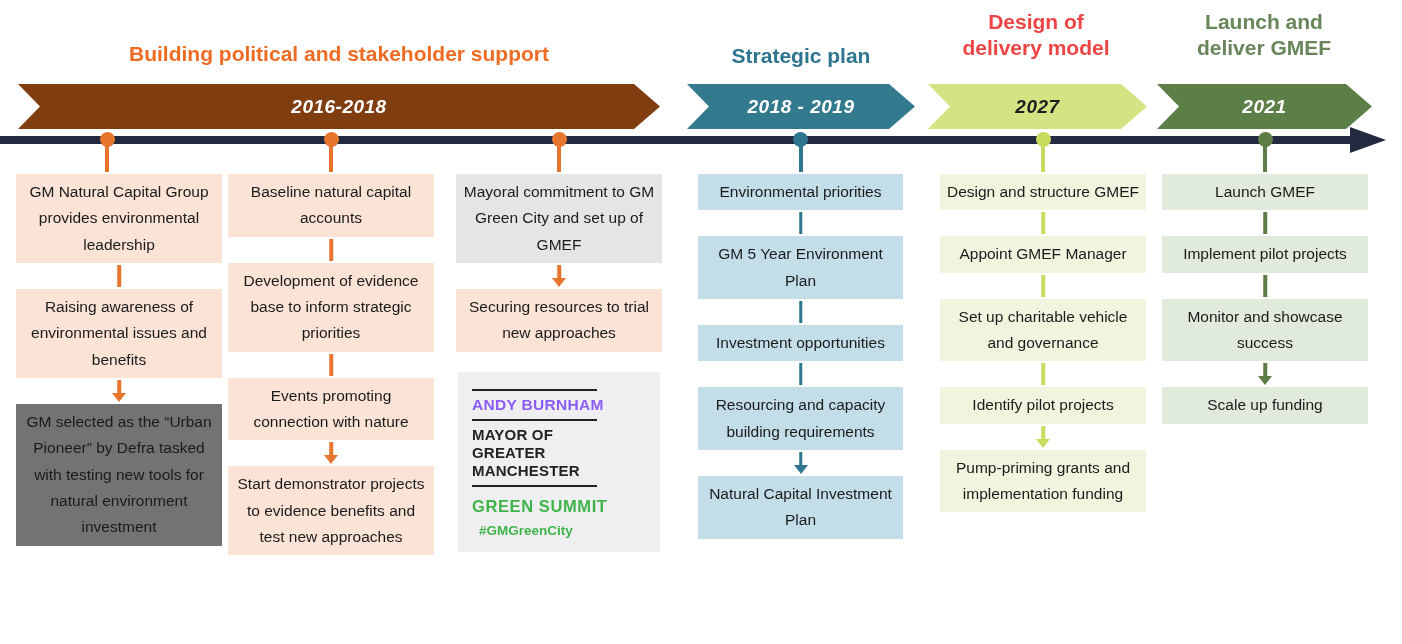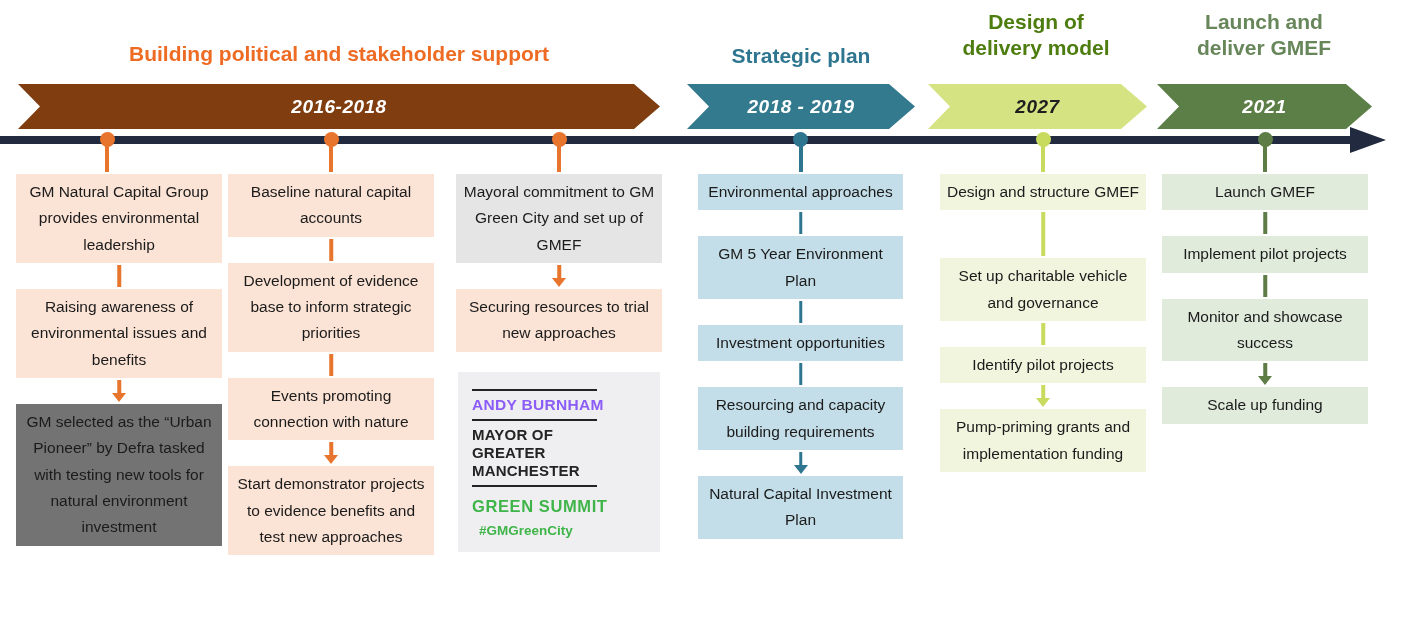--- a/index.html
+++ b/index.html
@@ -32,21 +32,21 @@
   .card .g-title{font-weight:800;font-size:16.5px;letter-spacing:.6px;margin-top:5px;}
   .card .g-tag{font-weight:700;font-size:13.5px;margin-top:7px;padding-left:7px;}
 </style>
 </head>
 <body>
 
 <div class="page">
 
   <div class="hdr" style="left: 18px; width: 642px; top: 41px; color: rgb(237, 107, 35);">Building political and stakeholder support</div>
   <div class="hdr" style="left: 687px; width: 228px; top: 43px; color: rgb(46, 117, 144);">Strategic plan</div>
-  <div class="hdr" style="left: 922px; width: 228px; top: 9px; color: #4d7c0f;">Design of
+  <div class="hdr" style="left: 922px; width: 228px; top: 9px; color: #ef4444;">Design of
 delivery model</div>
   <div class="hdr" style="left: 1150px; width: 228px; top: 9px; color: rgb(103, 134, 90);">Launch and
 deliver GMEF</div>
 
   <div class="band" style="left: 18px; width: 642px; background: rgb(127, 61, 16); color: rgb(255, 255, 255);">2016-2018</div>
   <div class="band" style="left: 687px; width: 228px; background: rgb(51, 122, 142); color: rgb(255, 255, 255);">2018 - 2019</div>
   <div class="band" style="left: 928px; width: 219px; background: rgb(214, 227, 131); color: rgb(30, 30, 30);">2027</div>
   <div class="band" style="left: 1157px; width: 215px; background: rgb(92, 127, 71); color: rgb(255, 255, 255);">2021</div>
 
   <div class="axis" style="width: 1356px; background: rgb(34, 42, 64);"></div>
@@ -103,21 +103,21 @@
 GREATER
 MANCHESTER</div>
       <div class="rule" style="background: rgb(35, 35, 35);"></div>
       <div class="g-title" style="color: rgb(63, 181, 73);">GREEN SUMMIT</div>
       <div class="g-tag" style="color: rgb(63, 181, 73);">#GMGreenCity</div>
     </div>
   </div>
       <div class="dot" style="left: 793px; background: rgb(46, 117, 144);"></div>
       <div class="dot-stem" style="left: 798.5px; background: rgb(46, 117, 144);"></div>
       <div class="col" style="left: 696px; width: 209px;">
-        <div class="box" style="background: rgb(195, 222, 233);">Environmental approaches</div>
+        <div class="box" style="background: rgb(195, 222, 233);">Environmental priorities</div>
         <div class="conn">
           <div class="stem" style="background: rgb(46, 117, 144);"></div>
         </div>
         <div class="box" style="background: rgb(195, 222, 233);">GM 5 Year Environment Plan</div>
         <div class="conn">
           <div class="stem" style="background: rgb(46, 117, 144);"></div>
         </div>
         <div class="box" style="background: rgb(195, 222, 233);">Investment opportunities</div>
         <div class="conn">
           <div class="stem" style="background: rgb(46, 117, 144);"></div>
@@ -129,20 +129,21 @@
         </div>
         <div class="box" style="background: rgb(195, 222, 233);">Natural Capital Investment Plan</div>
       </div>
       <div class="dot" style="left: 1035.5px; background: rgb(201, 219, 95);"></div>
       <div class="dot-stem" style="left: 1041px; background: rgb(201, 219, 95);"></div>
       <div class="col" style="left: 938px; width: 210px;">
         <div class="box" style="background: rgb(241, 245, 222);">Design and structure GMEF</div>
         <div class="conn">
           <div class="stem" style="background: rgb(201, 219, 95);"></div>
         </div>
+        <div class="box" style="background: rgb(241, 245, 222);">Appoint GMEF Manager</div>
         <div class="conn">
           <div class="stem" style="background: rgb(201, 219, 95);"></div>
         </div>
         <div class="box" style="background: rgb(241, 245, 222);">Set up charitable vehicle and governance</div>
         <div class="conn">
           <div class="stem" style="background: rgb(201, 219, 95);"></div>
         </div>
         <div class="box" style="background: rgb(241, 245, 222);">Identify pilot projects</div>
         <div class="conn arrow">
           <div class="stem" style="background: rgb(201, 219, 95);"></div>

